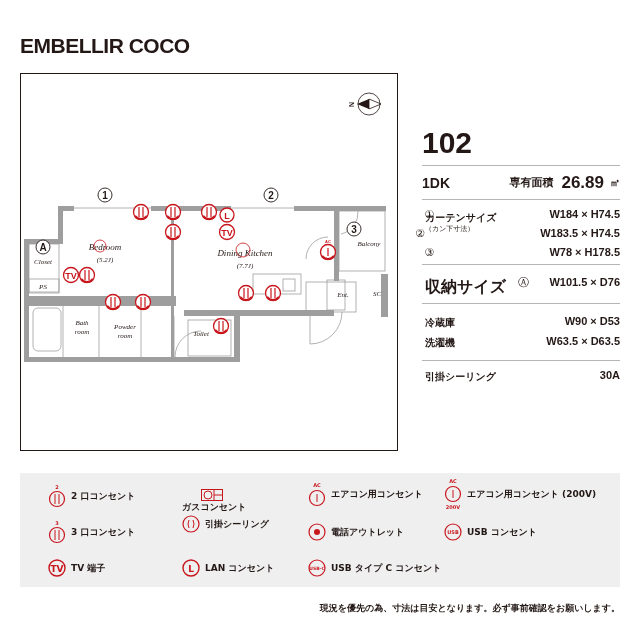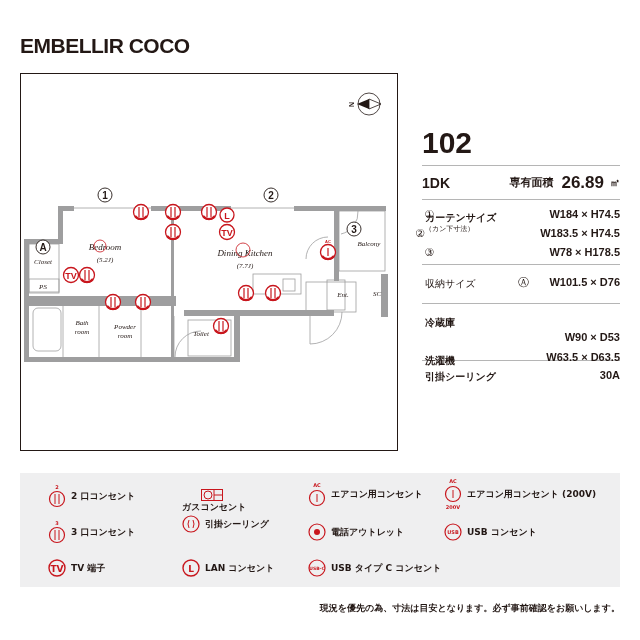--- a/index.html
+++ b/index.html
@@ -19,26 +19,26 @@
   .type { height:33px; font-size:14px; font-family:"Liberation Sans", sans-serif; }
   .area-lbl { font-size:11px; margin-right:8px; }
   .area-val { font-size:17px; font-family:"Liberation Sans", sans-serif; }
   .area-unit { font-size:10px; margin-left:6px; }
   .cur-block { padding-top:8px; height:64px; box-sizing:border-box; position:relative; }
   .cur-lbl { position:absolute; left:3px; top:11px; font-size:10px; font-weight:bold; }
   .cur-sub { position:absolute; left:3px; top:24px; font-size:7px; }
   .cur-line { position:absolute; right:0; height:18px; display:flex; align-items:center; font-size:11px; font-weight:bold; font-family:"Liberation Sans", sans-serif; }
   .cur-line .num { position:absolute; left:-125px; font-weight:normal; font-size:11px; }
   .stor { height:38px; position:relative; }
-  .stor .lbl { position:absolute; left:3px; top:12px; font-size:10px; font-weight:normal; }
+  .stor .lbl { position:absolute; left:3px; top:12px; font-size:16px; font-weight:bold; }
   .stor .num { position:absolute; left:96px; top:10px; font-size:11px; }
   .stor .val { position:absolute; right:0; top:11px; font-size:11px; font-weight:bold; font-family:"Liberation Sans", sans-serif; }
   .appl { height:56px; position:relative; }
   .appl .a1, .appl .a2 { position:absolute; left:3px; font-size:10px; font-weight:bold; }
-  .appl .v1, .appl .v2 { position:absolute; right:0; font-size:11px; font-weight:bold; font-family:"Liberation Sans", sans-serif;margin-top:16px; }
+  .appl .v1, .appl .v2 { position:absolute; right:0; font-size:11px; font-weight:bold; font-family:"Liberation Sans", sans-serif; }
   .brk { height:28px; position:relative; }
   .brk .lbl { position:absolute; left:3px; top:9px; font-size:10px; font-weight:bold; }
   .brk .val { position:absolute; right:0; top:8px; font-size:11px; font-weight:bold; font-family:"Liberation Sans", sans-serif; }
   
   .legend { position:absolute; left:20px; top:473px; width:600px; height:114px; background:#efeff0; }
   .leg-item { position:absolute; display:flex; align-items:center; font-size:9px; font-weight:bold; color:#231815; }
   .leg-item svg { margin-right:5px; }
   .note { position:absolute; right:20px; top:602px; font-size:9px; font-weight:bold; }
 </style>
 </head>
@@ -192,21 +192,21 @@
   <div class="hr"></div>
   <div class="stor">
     <span class="lbl">収納サイズ</span>
     <span class="num">Ⓐ</span>
     <span class="val">W101.5 × D76</span>
   </div>
   <div class="hr"></div>
   <div class="appl">
     <span class="a1" style="top:12px;">冷蔵庫</span>
     <span class="v1" style="top:11px;">W90 × D53</span>
-    <span class="a2" style="top:32px;margin-top:18px;">洗濯機</span>
+    <span class="a2" style="top:32px;">洗濯機</span>
     <span class="v2" style="top:31px;">W63.5 × D63.5</span>
   </div>
   <div class="hr"></div>
   <div class="brk">
     <span class="lbl">引掛シーリング</span>
     <span class="val">30A</span>
   </div>
 </div>
 
 <div class="legend">

